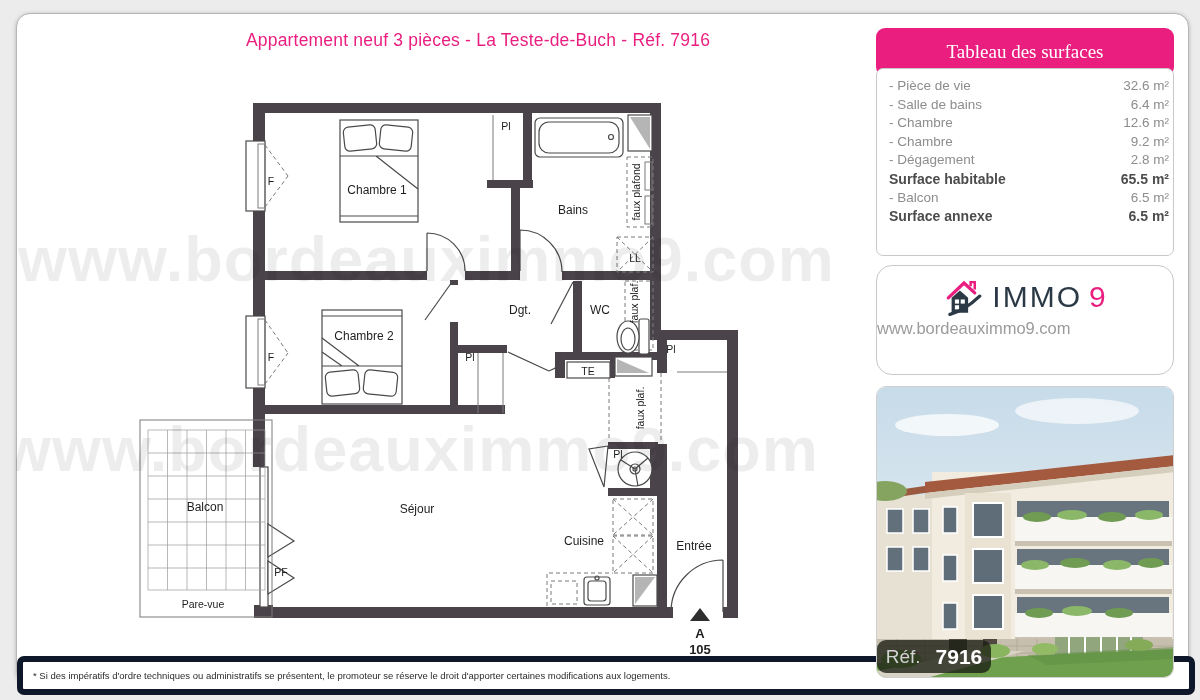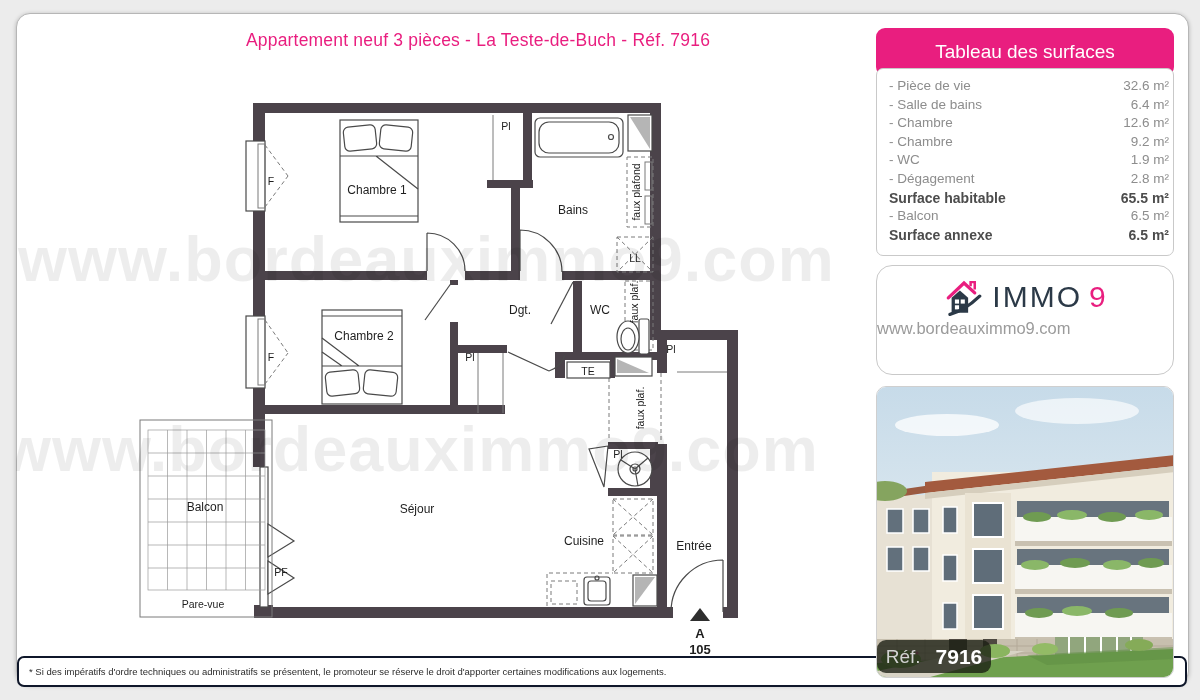--- a/index.html
+++ b/index.html
@@ -8,37 +8,37 @@
         border:1px solid #b6b6b6;border-radius:14px;box-shadow:0 1px 4px rgba(0,0,0,.25);}
   #plan-title{position:absolute;left:16px;top:30px;width:840px;text-align:center;
         font-size:17.5px;font-weight:normal;color:#e91e7f;letter-spacing:.2px;padding-left:42px;}
   .wm{position:absolute;white-space:nowrap;font-weight:bold;font-size:63px;letter-spacing:1px;
         color:rgba(0,0,0,0.07);pointer-events:none;}
   #wm-clip{position:absolute;left:16px;top:13px;width:850px;height:670px;overflow:hidden;pointer-events:none;z-index:5;}
   #plan-svg{position:absolute;left:0;top:0;z-index:2;}
   
   .rp{position:absolute;left:876px;width:298px;box-sizing:border-box;background:#fff;z-index:10;}
   #surf-header{top:28px;height:48px;background:#e91e7f;border-radius:9px;color:#fff;
-        display:flex;align-items:center;justify-content:center;font-size:19px;font-weight:500;}
+        display:flex;align-items:center;justify-content:center;font-size:19px;font-weight:500;font-family:Liberation Serif, serif;}
   #surf-box{top:68px;height:188px;border:1px solid #c9c9c9;border-radius:7px;padding:8px 4px 6px 12px;}
   .srow{display:flex;justify-content:space-between;font-size:13.5px;line-height:18.6px;color:#8d8d8d;}
   .srow.bold{color:#4c4c4c;font-weight:bold;font-size:14px;}
   #agency-box{top:265px;height:110px;border:1px solid #c9c9c9;border-radius:16px;text-align:left;}
   #brand-line{display:flex;align-items:center;justify-content:center;gap:7px;margin-top:12px;}
   #brand-word{font-size:30px;color:#2b3947;letter-spacing:2px;}
   #brand-digit{font-size:30px;color:#e91e7f;letter-spacing:1px;}
   #agency-phone{font-size:26px;font-weight:bold;color:#e91e7f;letter-spacing:1px;margin-top:3px;}
   #agency-site{font-size:16.5px;color:#9b9b9b;margin-top:3px;}
   #photo-box{top:386px;height:292px;border:1px solid #cfcfcf;border-radius:10px;overflow:hidden;}
   #ref-badge{position:absolute;left:0px;top:253px;width:114px;height:33px;background:rgba(25,30,18,.78);
         border-radius:9px;display:flex;align-items:center;justify-content:center;gap:15px;}
   #ref-label{color:#d2d2d2;font-size:19px;}
   #ref-number{color:#fff;font-size:21px;font-weight:bold;}
   #footer-box{position:absolute;left:17px;top:656px;width:1166px;height:27px;background:#fff;
-        border:2px solid #0f172a;border-radius:7px;display:flex;align-items:center;z-index:4;}
+        border:6px solid #0f172a;border-radius:7px;display:flex;align-items:center;z-index:4;}
   #footer-note{font-size:9.5px;color:#2b2b2b;padding-left:10px;}
   
   .wall{fill:#4b434a;}
   .fix{fill:none;stroke:#4a4a4a;stroke-width:1.2;}
   .fixw{fill:#ffffff;stroke:#4a4a4a;stroke-width:1.2;}
   .thin{fill:none;stroke:#7a7a7a;stroke-width:1;}
   .dash{fill:none;stroke:#7a7a7a;stroke-width:1;stroke-dasharray:4 3;}
   .gridl{fill:none;stroke:#9a9a9a;stroke-width:.7;}
   .gray-tri{fill:#b5b5b5;}
   .rlabel{font-size:12px;fill:#1e1e1e;}
@@ -234,24 +234,20 @@
           <span>- Salle de bains</span>
           <span>6.4 m²</span>
         </div>
         <div class="srow">
           <span>- Chambre</span>
           <span>12.6 m²</span>
         </div>
         <div class="srow">
           <span>- Chambre</span>
           <span>9.2 m²</span>
-        </div>
-        <div class="srow">
-          <span>- WC</span>
-          <span>1.9 m²</span>
         </div>
         <div class="srow">
           <span>- Dégagement</span>
           <span>2.8 m²</span>
         </div>
         <div class="srow bold">
           <span>Surface habitable</span>
           <span>65.5 m²</span>
         </div>
         <div class="srow">

